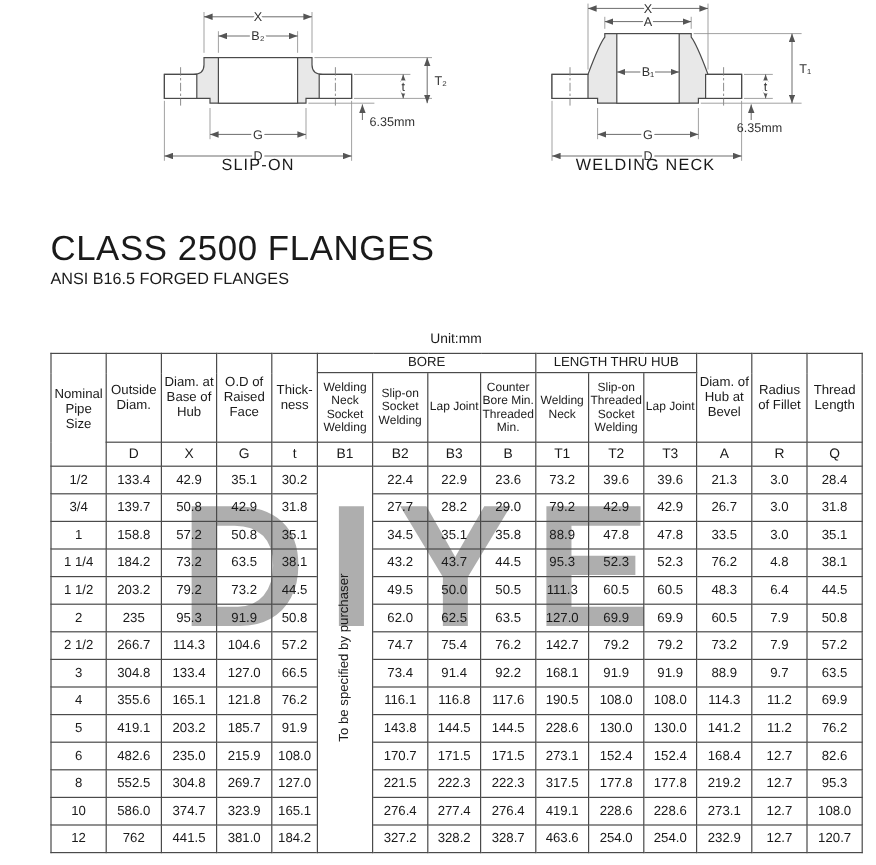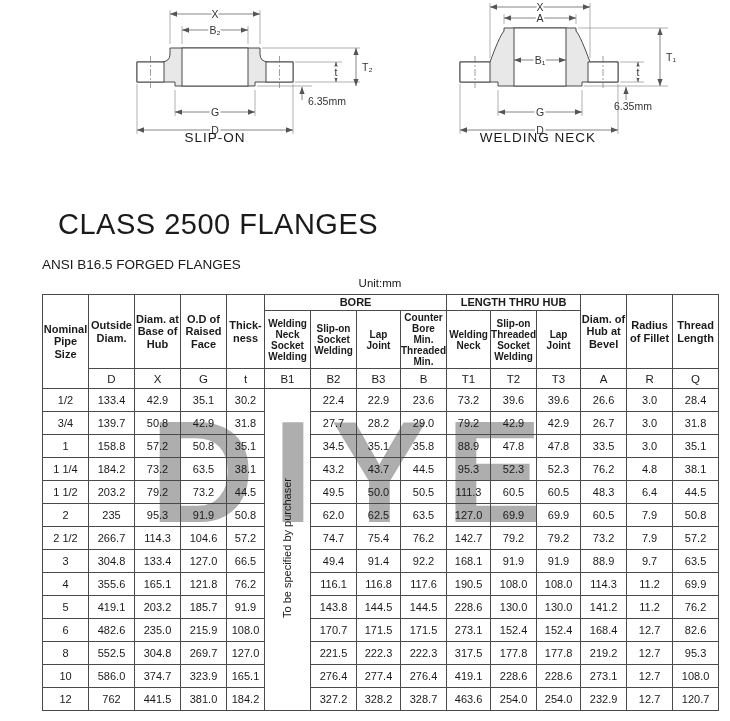--- a/index.html
+++ b/index.html
@@ -14,34 +14,34 @@
   .outline{fill:#e8e8e8;stroke:#4a4a4a;stroke-width:1;}
   .white-part{fill:#ffffff;stroke:#4a4a4a;stroke-width:1;}
   .centerline{stroke:#777;stroke-width:0.7;stroke-dasharray:7 2 2 2;}
   .ext{stroke:#8f8f8f;stroke-width:0.7;}
   .dim{stroke:#666;stroke-width:0.8;}
   .dim-label{font-size:10.5px;fill:#333;paint-order:stroke;stroke:#fff;stroke-width:4px;text-anchor:middle;}
   .dim-label-s{font-size:10.5px;fill:#333;text-anchor:start;}
   .caption{font-size:13.5px;fill:#1a1a1a;text-anchor:middle;letter-spacing:1px;}
   
   .title-block{position:absolute;left:42px;top:194px;}
-  .page-title{font-size:29px;font-weight:400;letter-spacing:0.5px;line-height:1;margin:16px;}
-  .page-subtitle{font-size:13.5px;margin-top:18px;}
+  .page-title{font-size:29px;font-weight:400;letter-spacing:0.5px;line-height:1;margin:0;}
+  .page-subtitle{font-size:13.5px;margin-top:2px;}
   
   .unit-label{position:absolute;left:42px;top:277px;width:676px;text-align:center;font-size:11.5px;}
   
   .watermark{
     position:absolute;left:150px;top:400px;font-size:145px;font-weight:700;
     color:#404040;opacity:0.42;letter-spacing:18px;pointer-events:none;line-height:1;
   }
   
   .table-wrap{position:absolute;left:42px;top:294px;width:676px;}
   table{border-collapse:collapse;table-layout:fixed;width:676px;}
   th,td{border:1px solid #4a4a4a;text-align:center;vertical-align:middle;padding:0;background:transparent;}
-  th{font-weight:700;font-size:10px;line-height:1.1;}
+  th{font-weight:400;font-size:10px;line-height:1.1;}
   .group-row th{height:15px;font-size:11px;}
   .sub-row th{height:57px;text-align:center;}
   .sym-row td{height:19px;font-size:11.5px;}
   tbody td{height:22px;font-size:11px;}
   .note-cell{vertical-align:middle;}
   .vtext{
     writing-mode:vertical-rl;transform:rotate(180deg);
     font-size:11px;white-space:nowrap;display:inline-block;line-height:1;
   }
 </style>
@@ -211,21 +211,21 @@
           <td>42.9</td>
           <td>35.1</td>
           <td>30.2</td>
           <td rowspan="14" class="note-cell"><div class="vtext">To be specified by purchaser</div></td>
           <td>22.4</td>
           <td>22.9</td>
           <td>23.6</td>
           <td>73.2</td>
           <td>39.6</td>
           <td>39.6</td>
-          <td>26.6</td>
+          <td>21.3</td>
           <td>3.0</td>
           <td>28.4</td>
         </tr>
         <tr>
           <td>3/4</td>
           <td>139.7</td>
           <td>50.8</td>
           <td>42.9</td>
           <td>31.8</td>
           <td>27.7</td>
@@ -317,21 +317,21 @@
           <td>73.2</td>
           <td>7.9</td>
           <td>57.2</td>
         </tr>
         <tr>
           <td>3</td>
           <td>304.8</td>
           <td>133.4</td>
           <td>127.0</td>
           <td>66.5</td>
-          <td>49.4</td>
+          <td>73.4</td>
           <td>91.4</td>
           <td>92.2</td>
           <td>168.1</td>
           <td>91.9</td>
           <td>91.9</td>
           <td>88.9</td>
           <td>9.7</td>
           <td>63.5</td>
         </tr>
         <tr>

